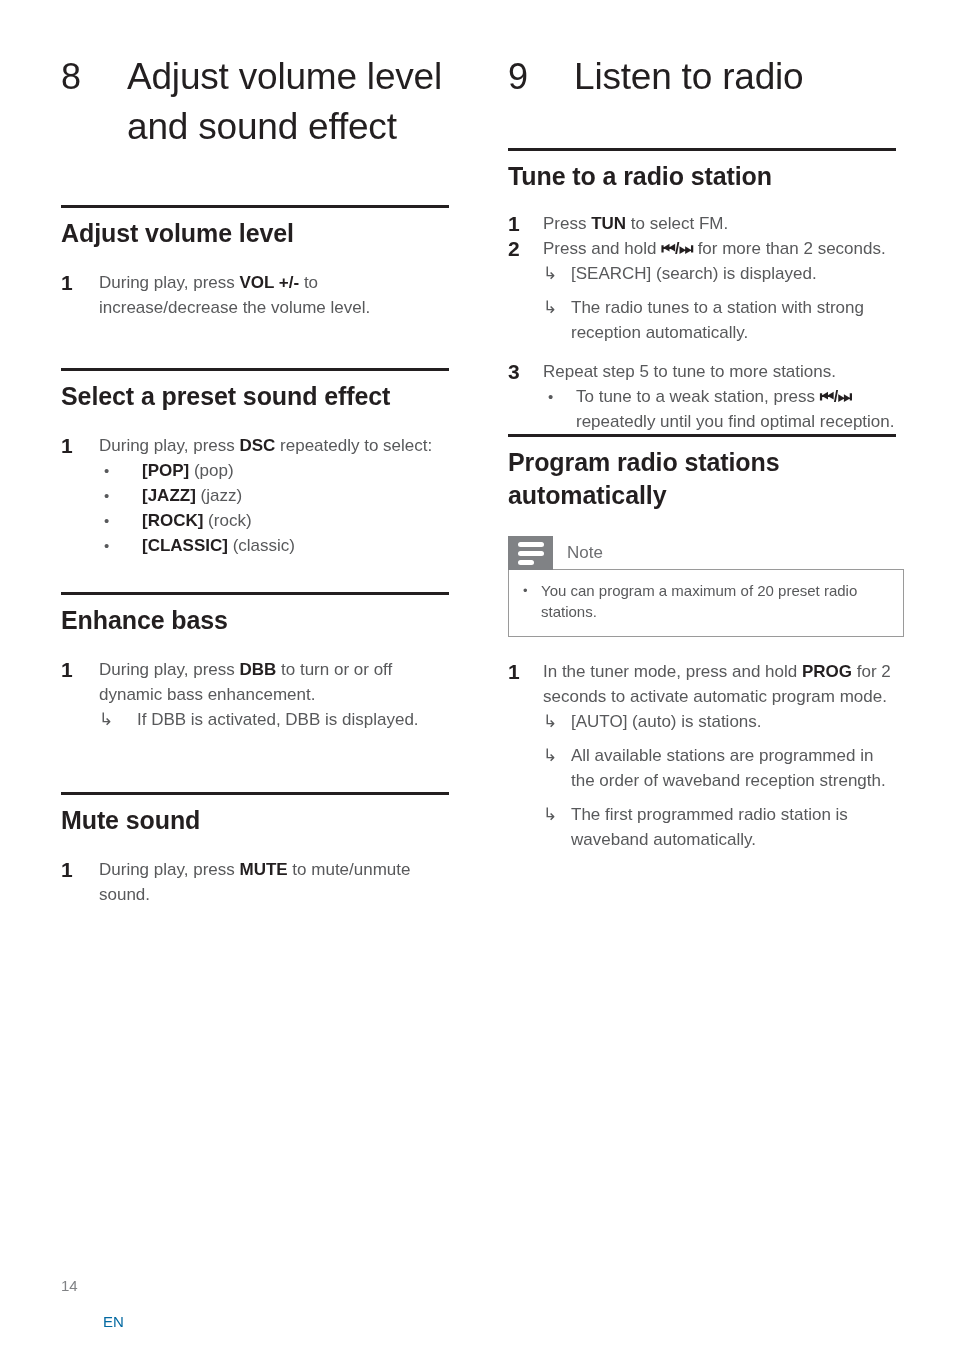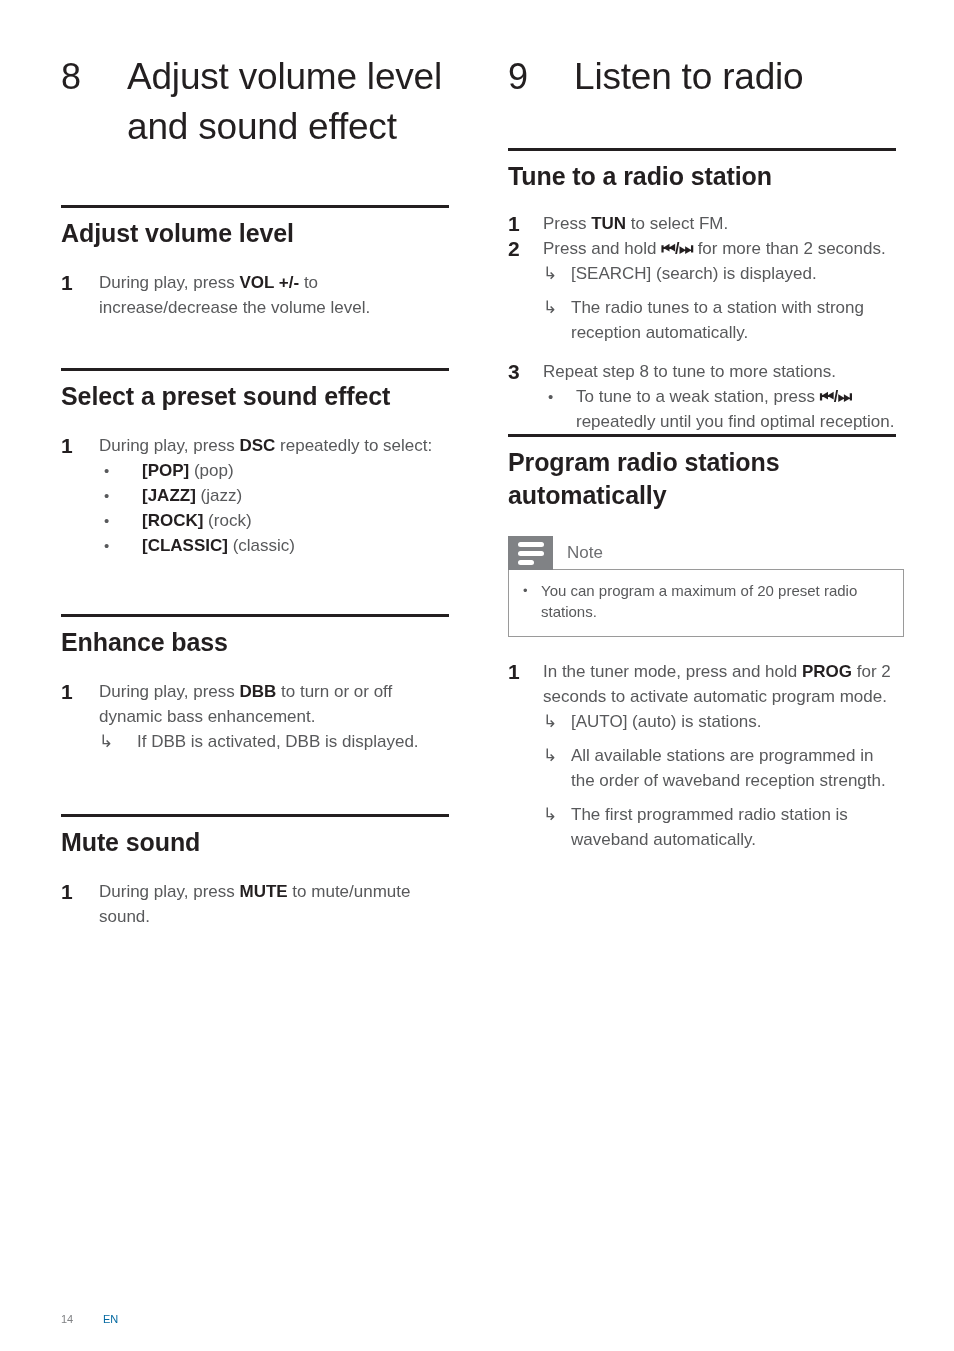--- a/index.html
+++ b/index.html
@@ -150,23 +150,23 @@
     line-height: 21px;
   }
   .note-item { display: flex; align-items: flex-start; }
   .note-item .bullet { flex: 0 0 18px; font-size: 13px; }
 
   
   .footer {
     position: absolute;
     left: 61px;
     top: 1277px;
-    font-size: 11px;
-    display: flex;
-    align-items: flex-end;
+    font-size: 15px;
+    display: flex;
+    align-items: flex-start;
   }
   .footer .pg { color: #808285; width: 42px; }
   .footer .lang { color: #0369a1; margin-top: 36px; }
 </style>
 </head>
 <body>
 
 <div class="page">
 
   <div class="col col-left">
@@ -205,21 +205,21 @@
           <div class="sub-mark bullet">•</div>
           <div class="sub-body"><span class="kw">[ROCK]</span><span> (rock)</span></div>
         </div>
         <div class="sub">
           <div class="sub-mark bullet">•</div>
           <div class="sub-body"><span class="kw">[CLASSIC]</span><span> (classic)</span></div>
         </div>
       </div>
     </div>
 
-    <div style="margin-top:56px;">
+    <div style="margin-top:34px;">
       <div class="rule"></div>
       <div class="sec-head">Enhance bass</div>
       <div class="step" style="margin-top:20px;">
         <div class="step-num">1</div>
         <div class="step-body"><span>During play, press </span><span class="kw">DBB</span><span> to turn or or off dynamic bass enhancement.</span></div>
       </div>
       <div style="padding-left:38px;">
         <div class="sub">
           <div class="sub-mark arrow">↳</div>
           <div class="sub-body">If DBB is activated, DBB is displayed.</div>
@@ -265,21 +265,21 @@
           <div class="sub-body">[SEARCH] (search) is displayed.</div>
         </div>
         <div class="sub spaced">
           <div class="sub-mark arrow">↳</div>
           <div class="sub-body">The radio tunes to a station with strong reception automatically.</div>
         </div>
       </div>
 
       <div class="step" style="margin-top:14px;">
         <div class="step-num">3</div>
-        <div class="step-body">Repeat step 8 to tune to more stations.</div>
+        <div class="step-body">Repeat step 5 to tune to more stations.</div>
       </div>
 
       <div style="padding-left:35px;">
         <div class="sub">
           <div class="sub-mark bullet">•</div>
           <div class="sub-body"><span>To tune to a weak station, press </span><span class="glyph"><span>⏮</span>/<span>⏭</span></span><span> repeatedly until you find optimal reception.</span></div>
         </div>
       </div>
     </div>
 

